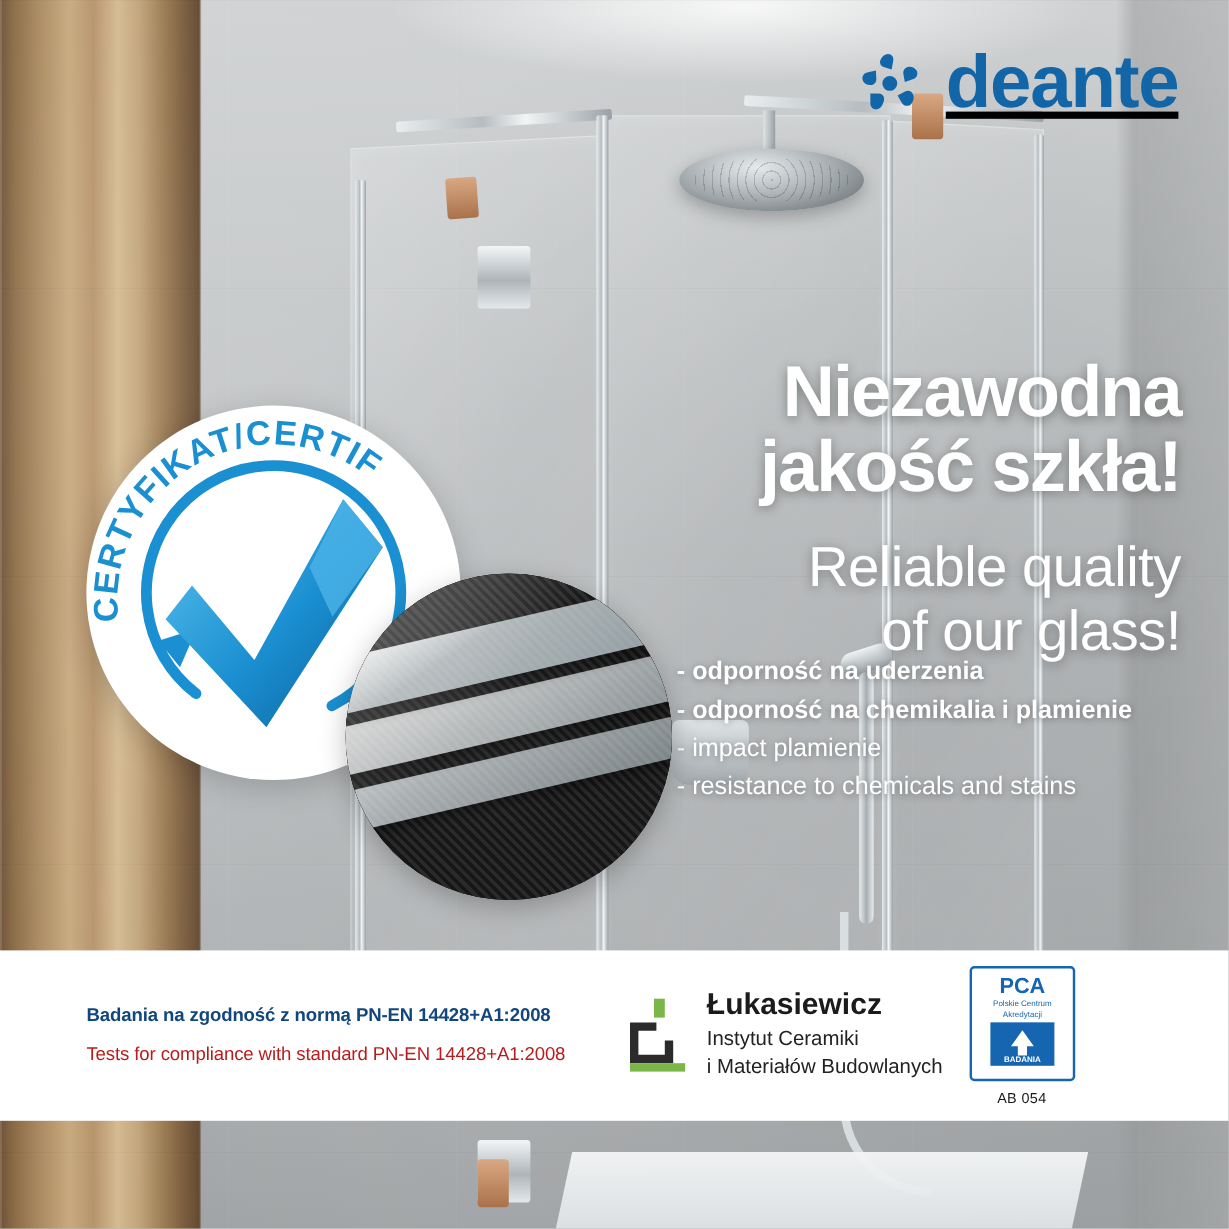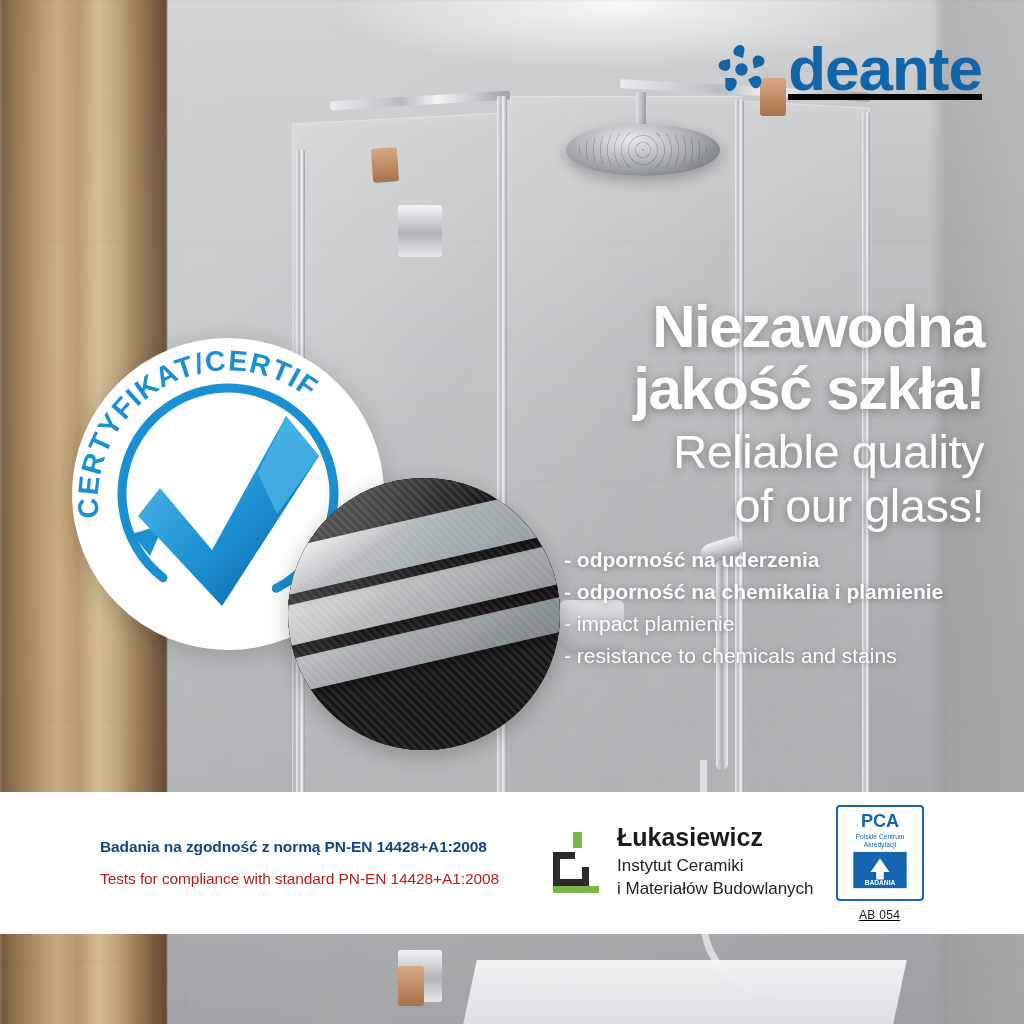--- a/index.html
+++ b/index.html
@@ -168,21 +168,21 @@
     line-height: 1.04;
     letter-spacing: -1.5px;
   }
   .headline .sub1, .headline .sub2 {
     font-size: 47px;
     font-weight: 400;
     line-height: 1.06;
     margin-top: 4px;
     letter-spacing: -0.5px;
   }
-  .headline .sub1 { margin-top: 6px; }
+  .headline .sub1 { margin-top: 26px; }
 
   .features {
     position: absolute;
     right: 40px;
     top: 544px;
     width: 620px;
     text-align: left;
     color: #ffffff;
     padding-left: 200px;
     box-sizing: border-box;
@@ -247,21 +247,21 @@
     position: absolute;
     left: 0;
     bottom: 90px;
     width: 1024px;
     height: 142px;
     background: #ffffff;
     display: flex;
     align-items: center;
   }
   .footer-text {
-    margin-left: 100px;
+    margin-left: 72px;
     width: 445px;
   }
   .footer-text .pl {
     color: #12477e;
     font-weight: 700;
     font-size: 15.5px;
     letter-spacing: -0.1px;
   }
   .footer-text .en {
     color: #b91c1c;
@@ -289,21 +289,20 @@
     margin-top: 5px;
   }
   .ilac {
     margin-left: 46px;
     width: 112px;
     height: 86px;
   }
   .pca {
     margin-left: 22px;
     text-align: center;
-    text-decoration: underline;
   }
   .pca-box {
     width: 84px;
     height: 92px;
     border: 2px solid #1565b0;
     border-radius: 4px;
     background: #fff;
   }
   .pca-code {
     font-size: 12px;

